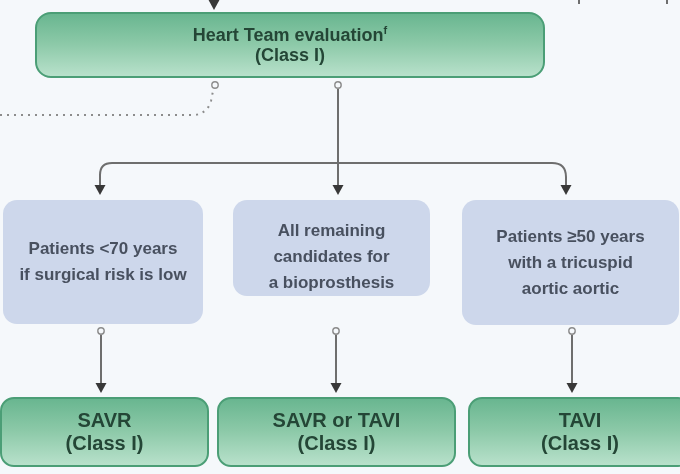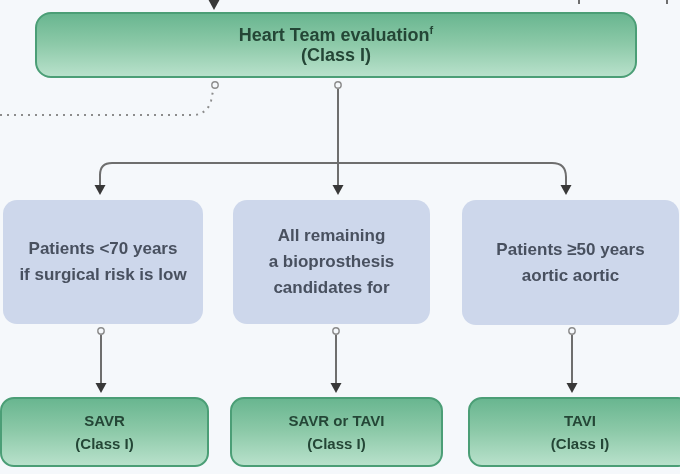--- a/index.html
+++ b/index.html
@@ -24,29 +24,29 @@
     background:linear-gradient(180deg,#69b690 0%,#8cc9a8 48%,#b8e1cb 100%);
     border:2px solid #4b9e76;
     border-radius:16px;
     color:#244636;
   }
   .node-blue{
     background:#cdd7eb;
     border-radius:14px;
     color:#48505f;
   }
-  .top-node{left:35px;top:12px;width:602px;height:66px;font-size:18px;line-height:20px;}
+  .top-node{left:35px;top:12px;width:510px;height:66px;font-size:18px;line-height:20px;}
   .top-node sup{font-size:11px;line-height:0;}
   .criteria{font-size:17px;line-height:26px;border-radius:14px;}
   .criteria-1{left:3px;top:200px;width:200px;height:124px;}
-  .criteria-2{left:233px;top:200px;width:197px;height:124px;}
+  .criteria-2{left:233px;top:200px;width:197px;height:96px;justify-content:flex-end;}
   .criteria-3{left:462px;top:200px;width:217px;height:125px;}
-  .outcome{font-size:15px;line-height:23px;height:70px;top:397px;border-radius:14px;}
+  .outcome{font-size:20px;line-height:23px;height:70px;top:397px;border-radius:14px;}
   .outcome-1{left:0px;width:209px;}
-  .outcome-2{left:230px;width:213px;}
+  .outcome-2{left:217px;width:239px;}
   .outcome-3{left:468px;width:224px;}
   .line{display:block;}
 </style>
 </head>
 <body>
 
 <div class="canvas">
 
   <svg class="connectors" width="680" height="474" viewBox="0 0 680 474">
 
@@ -84,26 +84,27 @@
     <span class="line">(Class I)</span>
   </div>
 
   <div class="node node-blue criteria criteria-1">
     <span class="line">Patients &lt;70 years</span>
     <span class="line">if surgical risk is low</span>
   </div>
 
   <div class="node node-blue criteria criteria-2">
     <span class="line">All remaining</span>
+    <span class="line">candidates for</span>
     <span class="line">a bioprosthesis</span>
-    <span class="line">candidates for</span>
   </div>
 
   <div class="node node-blue criteria criteria-3">
     <span class="line">Patients ≥50 years</span>
+    <span class="line">with a tricuspid</span>
     <span class="line">aortic aortic</span>
   </div>
 
   <div class="node node-green outcome outcome-1">
     <span class="line">SAVR</span>
     <span class="line">(Class I)</span>
   </div>
 
   <div class="node node-green outcome outcome-2">
     <span class="line">SAVR or TAVI</span>

